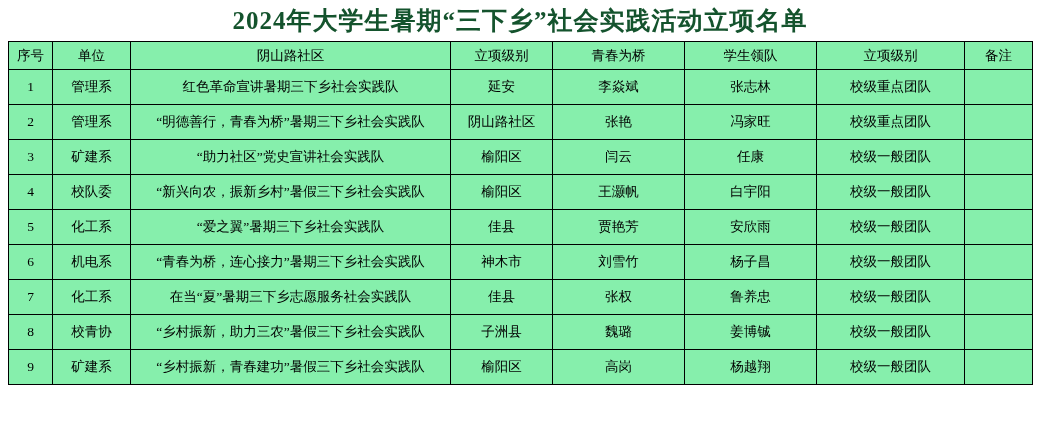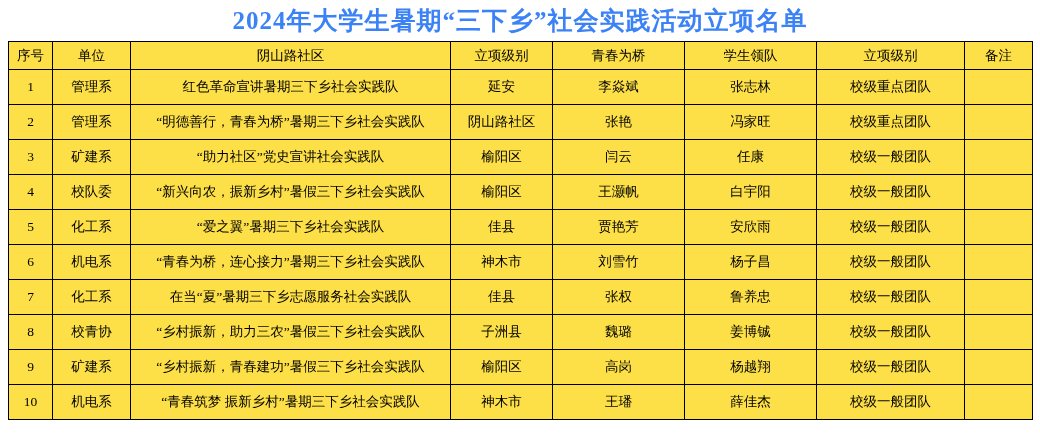--- a/index.html
+++ b/index.html
@@ -22,29 +22,29 @@
   }
   .doc-title {
     text-align: center;
     font-family: "Liberation Serif", "DejaVu Serif", serif;
     font-weight: bold;
     font-size: 25px;
     line-height: 34px;
     letter-spacing: 1px;
     padding-top: 4px;
     padding-bottom: 3px;
-    color: #3b82f6;
+    color: #14532d;
     white-space: nowrap;
   }
   table.listing {
     border-collapse: collapse;
     table-layout: fixed;
     margin: 0 8px;
     width: 1024px;
-    background: #fde047;
+    background: #86efac;
   }
   table.listing td,
   table.listing th {
     border: 1px solid #000000;
     padding: 0;
     text-align: center;
     vertical-align: middle;
     font-family: "Liberation Serif", "DejaVu Serif", serif;
     font-size: 13.5px;
     color: #000000;
@@ -185,26 +185,16 @@
       <tr>
         <td class="cell-seq">9</td>
         <td>矿建系</td>
         <td class="cell-team">“乡村振新，青春建功”暑假三下乡社会实践队</td>
         <td>榆阳区</td>
         <td>高岗</td>
         <td>杨越翔</td>
         <td>校级一般团队</td>
         <td></td>
       </tr>
-      <tr>
-        <td class="cell-seq">10</td>
-        <td>机电系</td>
-        <td class="cell-team">“青春筑梦 振新乡村”暑期三下乡社会实践队</td>
-        <td>神木市</td>
-        <td>王璠</td>
-        <td>薛佳杰</td>
-        <td>校级一般团队</td>
-        <td></td>
-      </tr>
     </tbody>
   </table>
 
 </div>
 
 </body></html>

